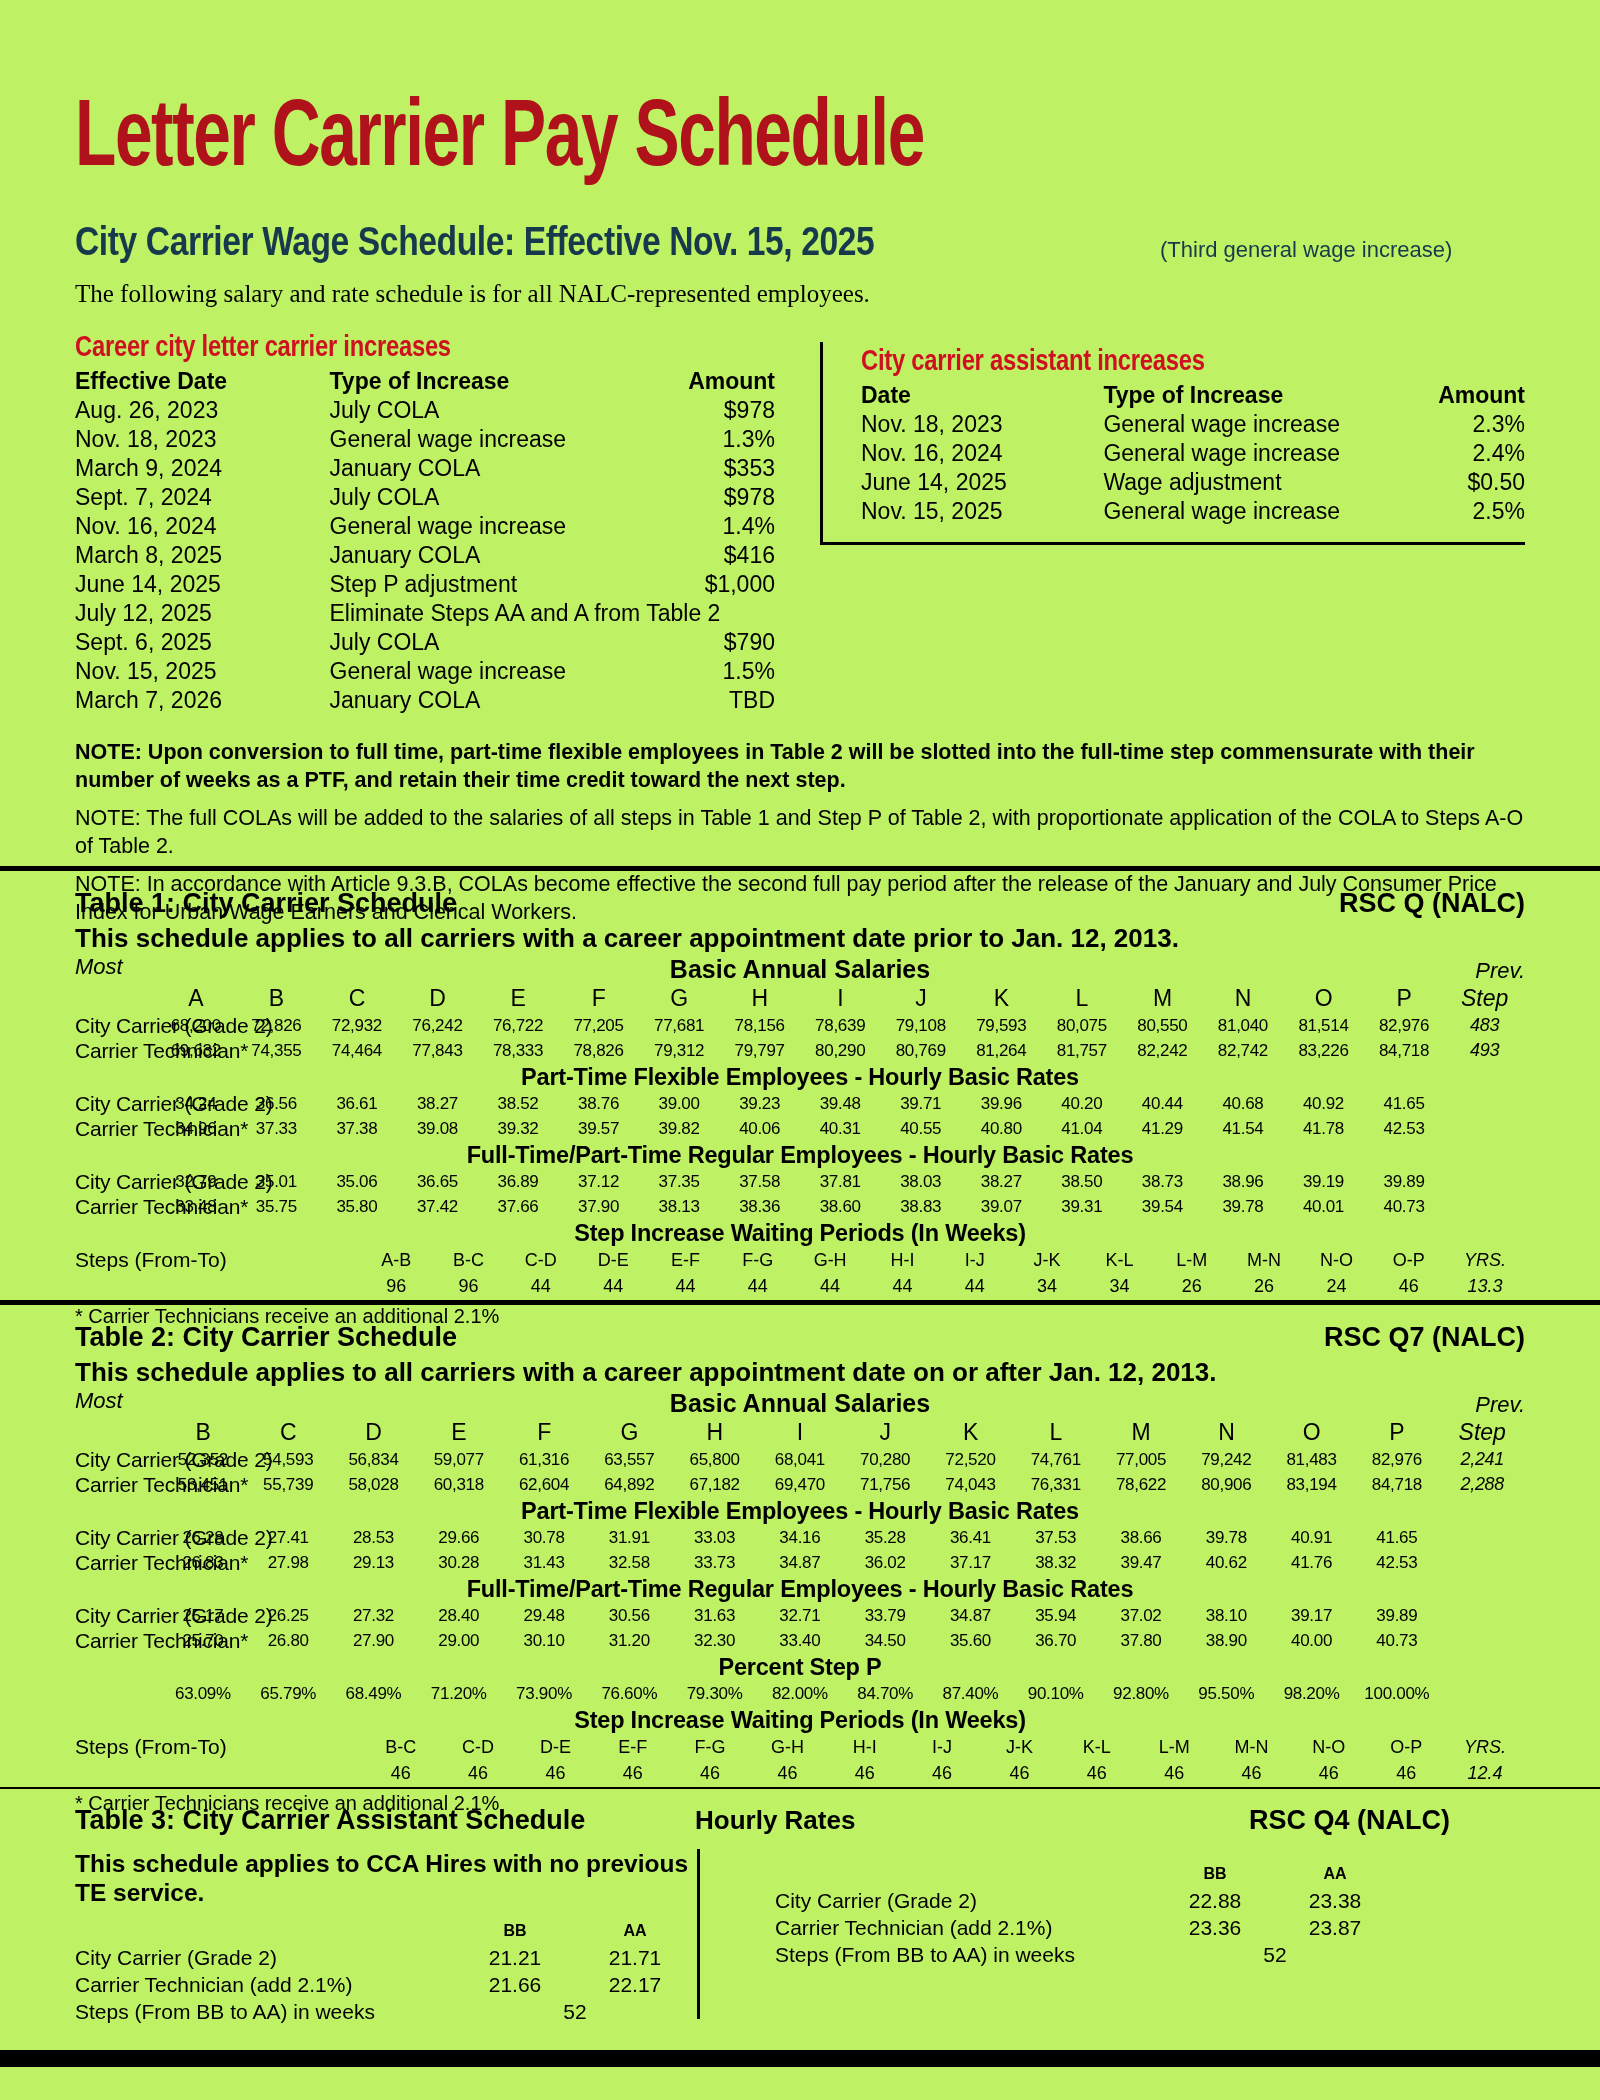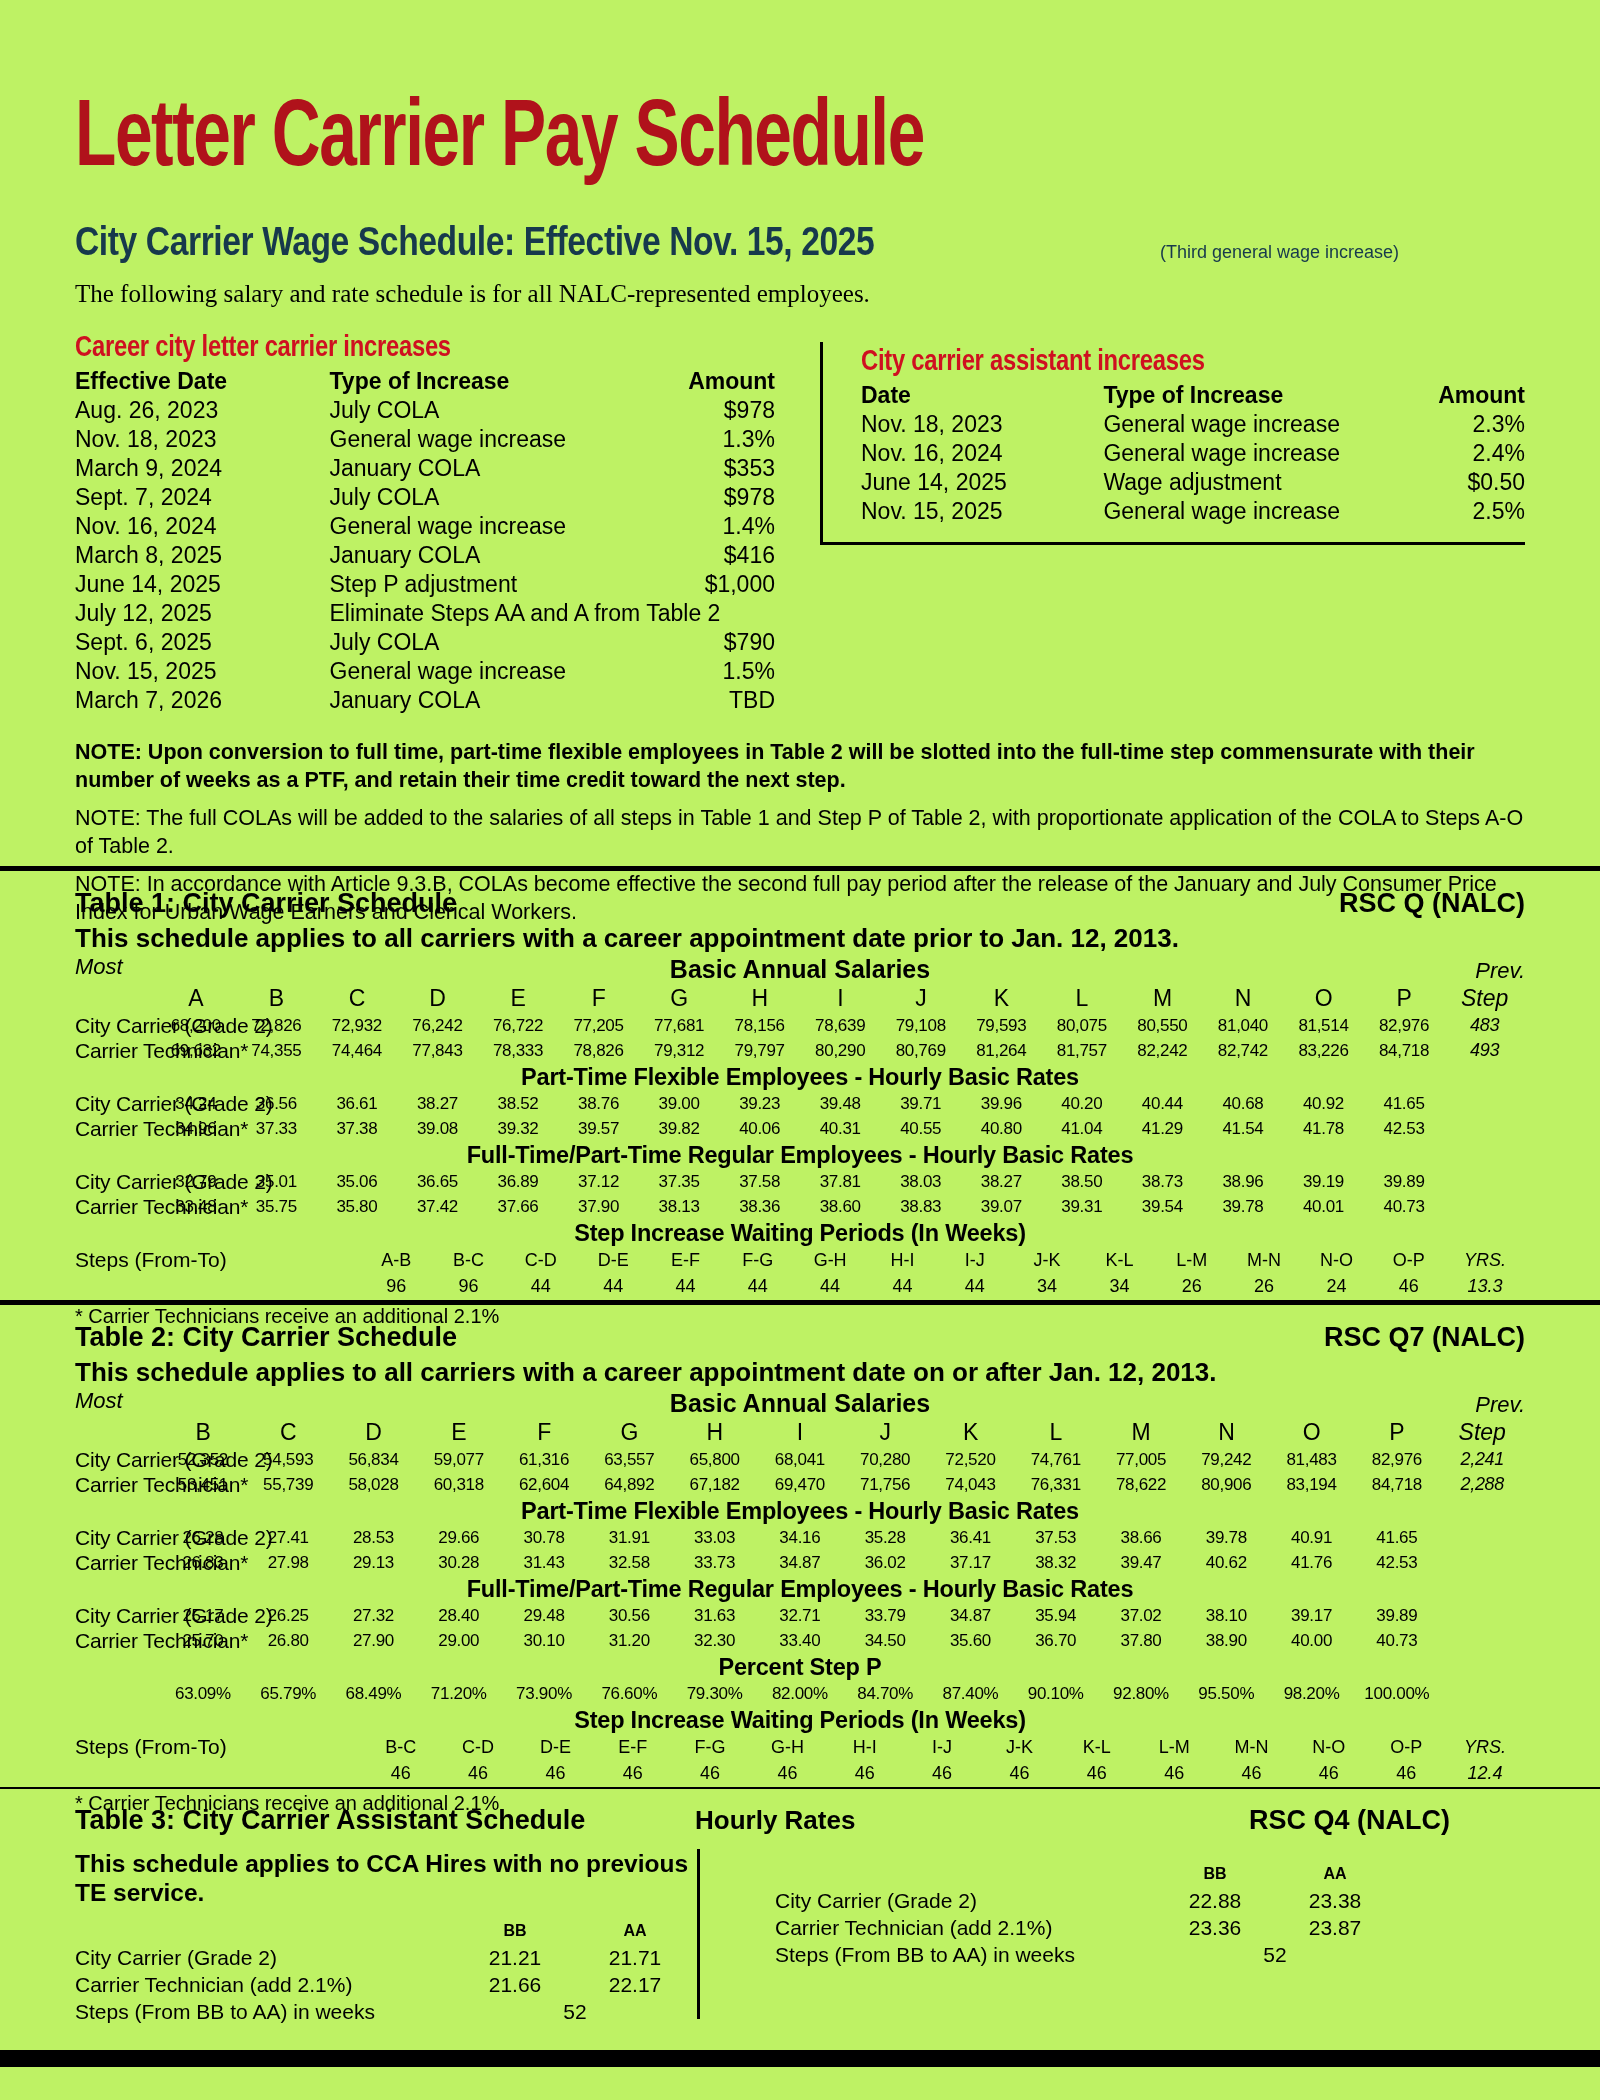--- a/index.html
+++ b/index.html
@@ -20,21 +20,21 @@
     margin:86px 0 0 0;line-height:1;white-space:nowrap;
     font-size:94px;font-weight:bold;color:var(--red-title);
     letter-spacing:-2px;transform:scaleX(.72);transform-origin:left;
   }
   .subtitle-row{position:relative;margin-top:38px;height:52px;}
   .subtitle{
     display:inline-block;white-space:nowrap;
     font-size:41px;font-weight:bold;color:var(--navy);
     letter-spacing:-.5px;transform:scaleX(.82);transform-origin:left;
   }
-  .subtitle-note{position:absolute;left:1085px;bottom:7px;font-size:18px;color:var(--navy);white-space:nowrap;}
+  .subtitle-note{position:absolute;left:1085px;bottom:7px;font-size:22px;color:var(--navy);white-space:nowrap;}
   .intro{margin:10px 0 0 0;font-family:"Liberation Serif","DejaVu Serif",serif;font-size:25px;}
 
   
   .increases-wrap{display:flex;margin-top:22px;align-items:flex-start;}
   .career-block{width:700px;flex:none;}
   .assistant-block{
     flex:1;margin-top:12px;margin-left:45px;
     border-left:3px solid #000;border-bottom:3px solid #000;
     padding:2px 0 16px 38px;
   }

